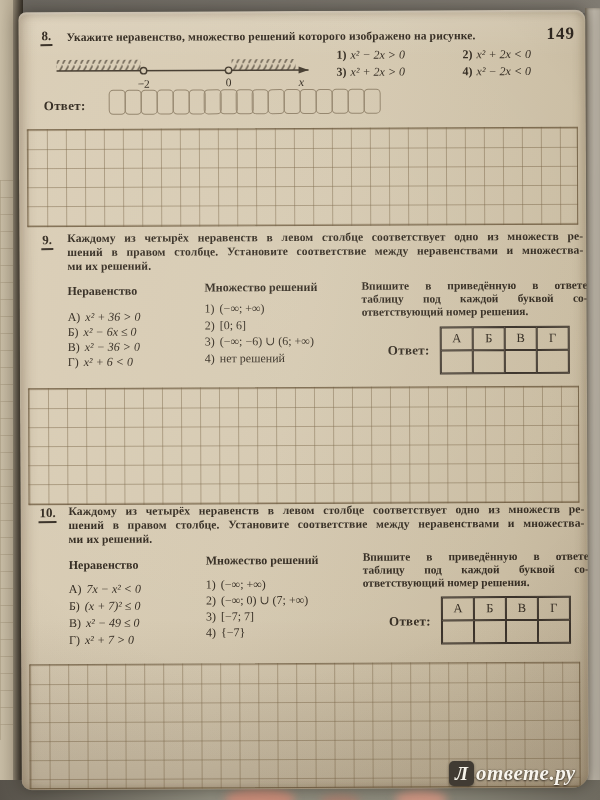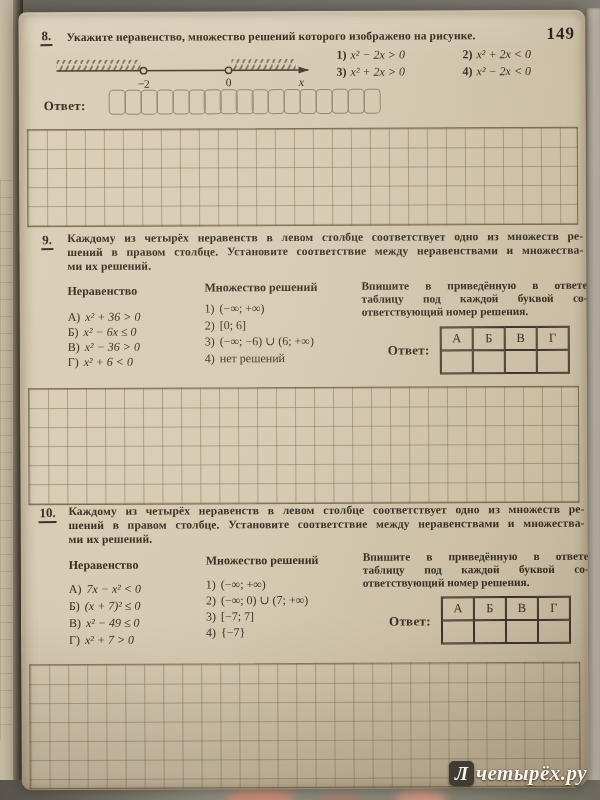--- a/index.html
+++ b/index.html
@@ -265,16 +265,16 @@
       <div class="at-cell"></div>
     </div>
 
     <div class="gridblock" style="top:652px;height:123px;"></div>
 
     <div class="vignette"></div>
   </div>
 
   <div class="wm">
     <div class="wm-box">Л</div>
-    <div class="wm-text">четырёх.ру</div>
+    <div class="wm-text">ответе.ру</div>
   </div>
 
 </div>
 
 </body></html>

